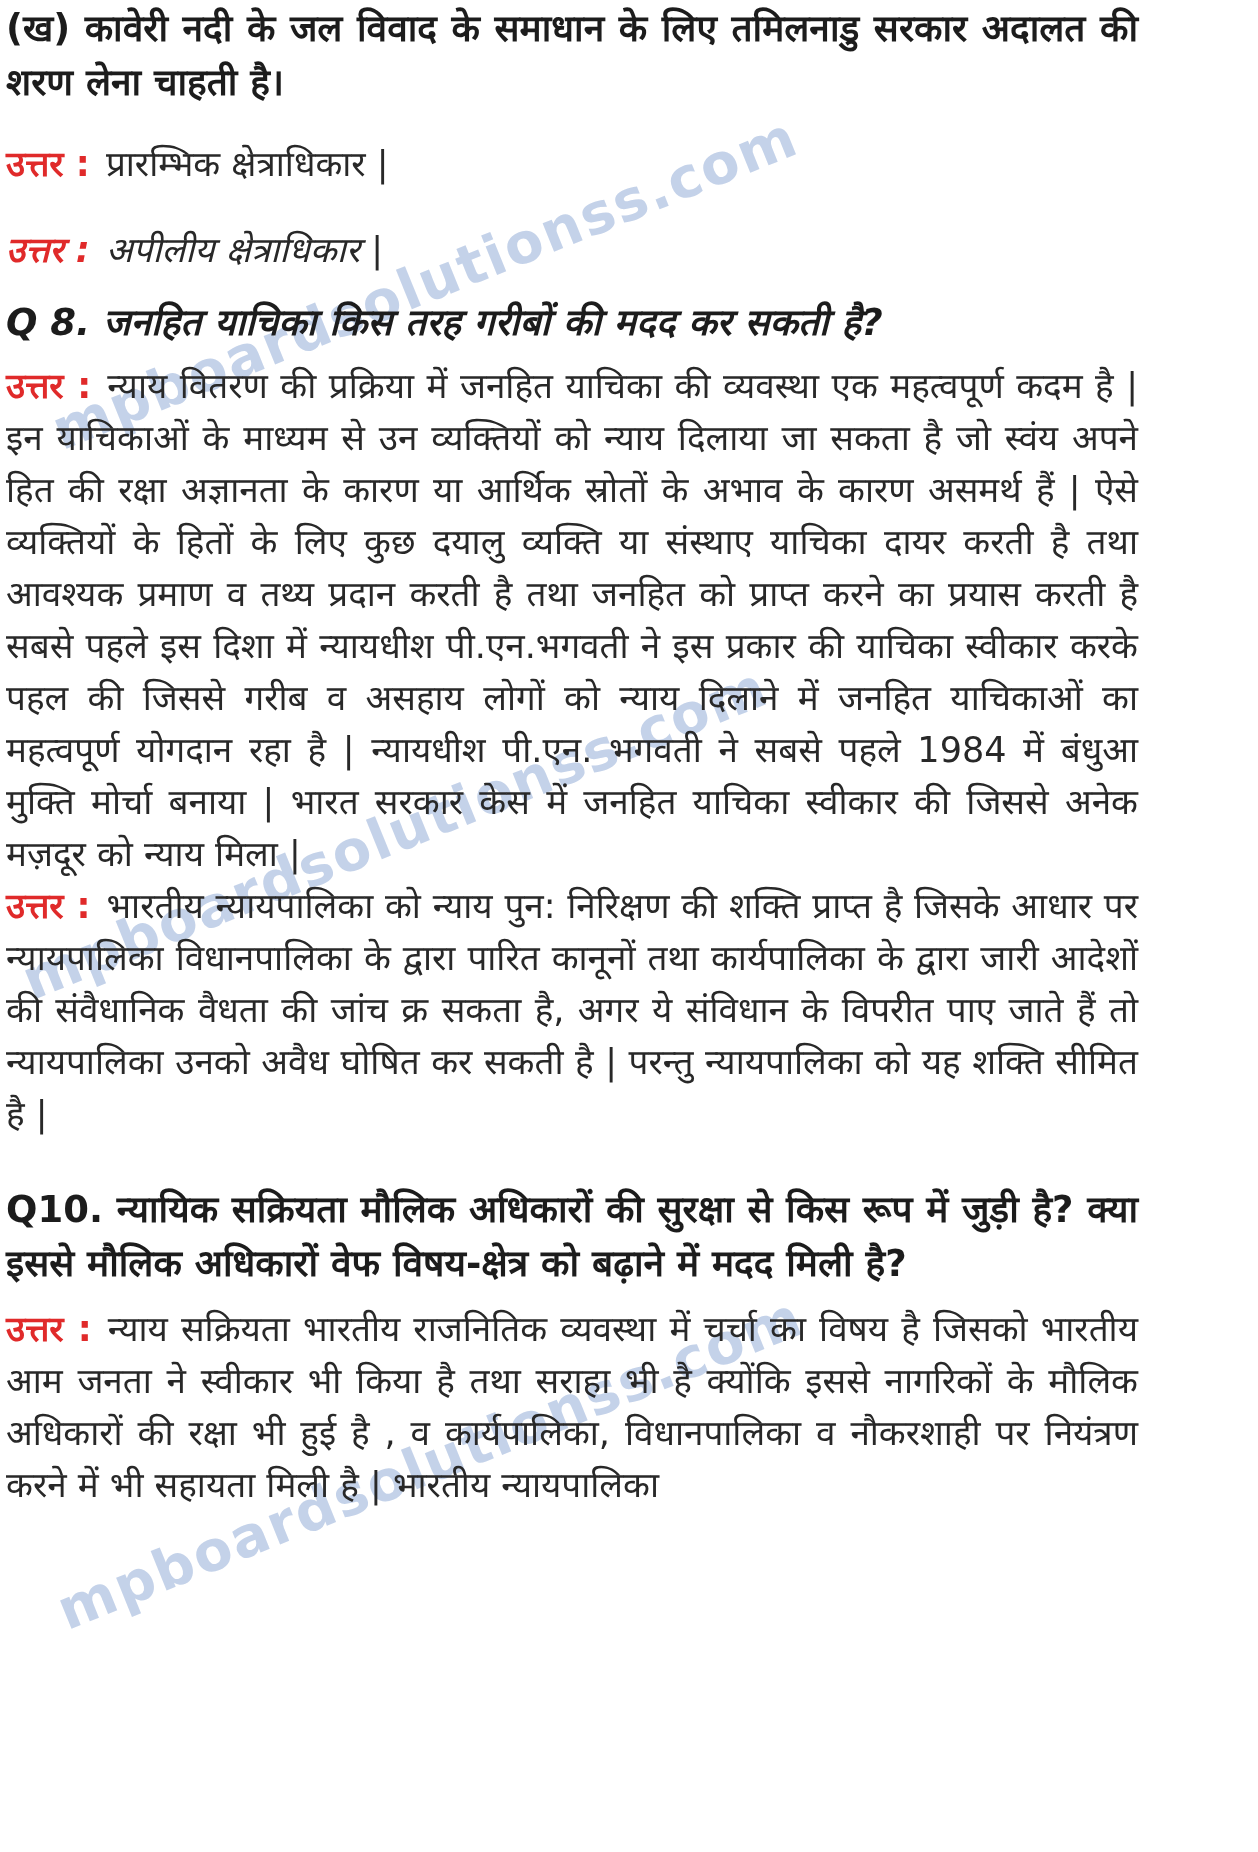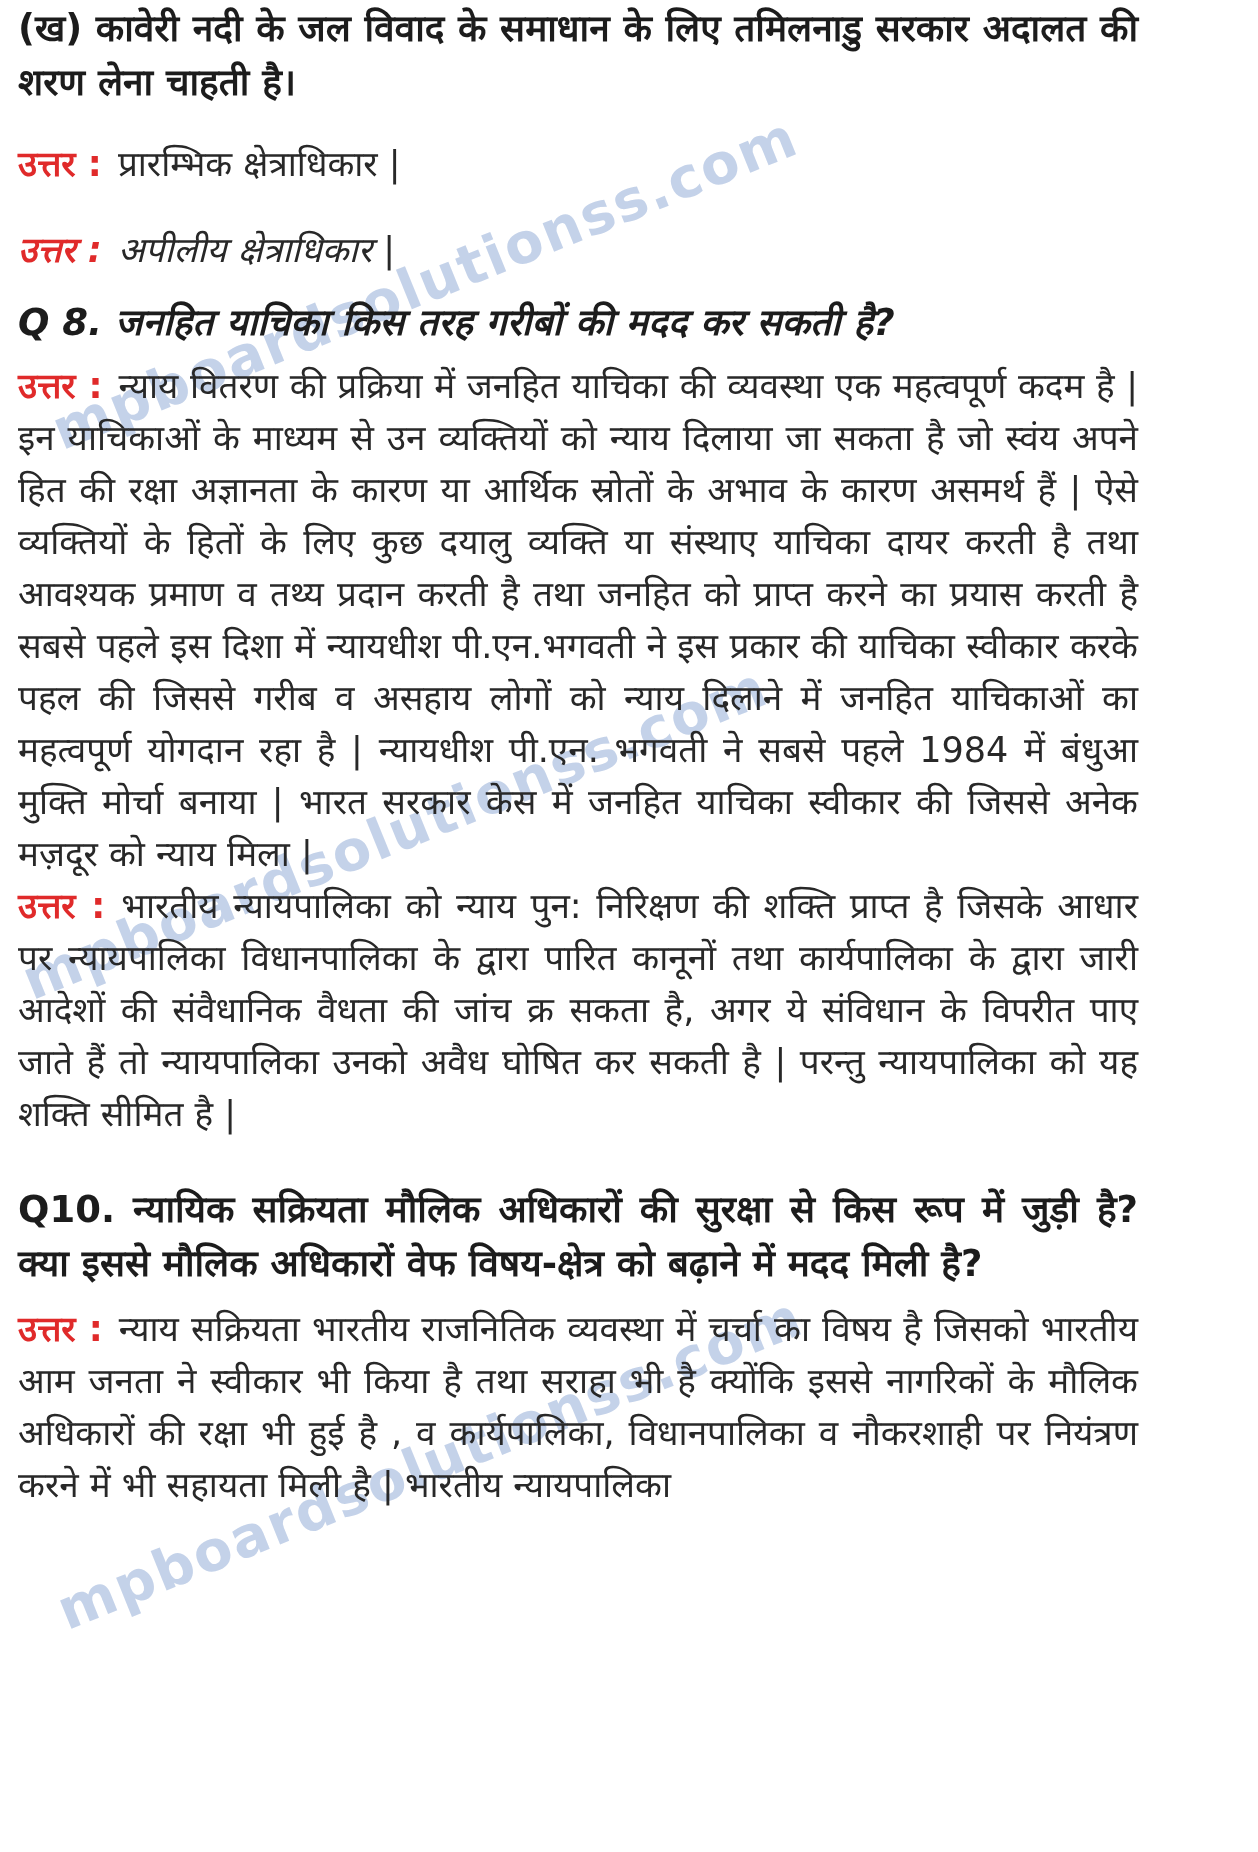--- a/index.html
+++ b/index.html
@@ -5,21 +5,21 @@
   * { margin:0; padding:0; box-sizing:border-box; }
   html, body { background:#ffffff; }
   body {
     width:1258px; height:1852px;
     overflow:hidden; position:relative;
     font-family:"DejaVu Sans", sans-serif;
   }
   .page {
     position:relative; z-index:1;
     width:1148px; height:1852px;
-    padding:2px 10px 0 18px;
+    padding:2px 10px 0 6px;
   }
   p.subq, p.qhead {
     font-size:37px; font-weight:700;
     line-height:54px; color:#1c1c1c;
     text-align:justify; text-align-last:left;
   }
   p.ans {
     font-size:35px; font-weight:400;
     line-height:52px; color:#282828;
     text-align:justify; text-align-last:left;

